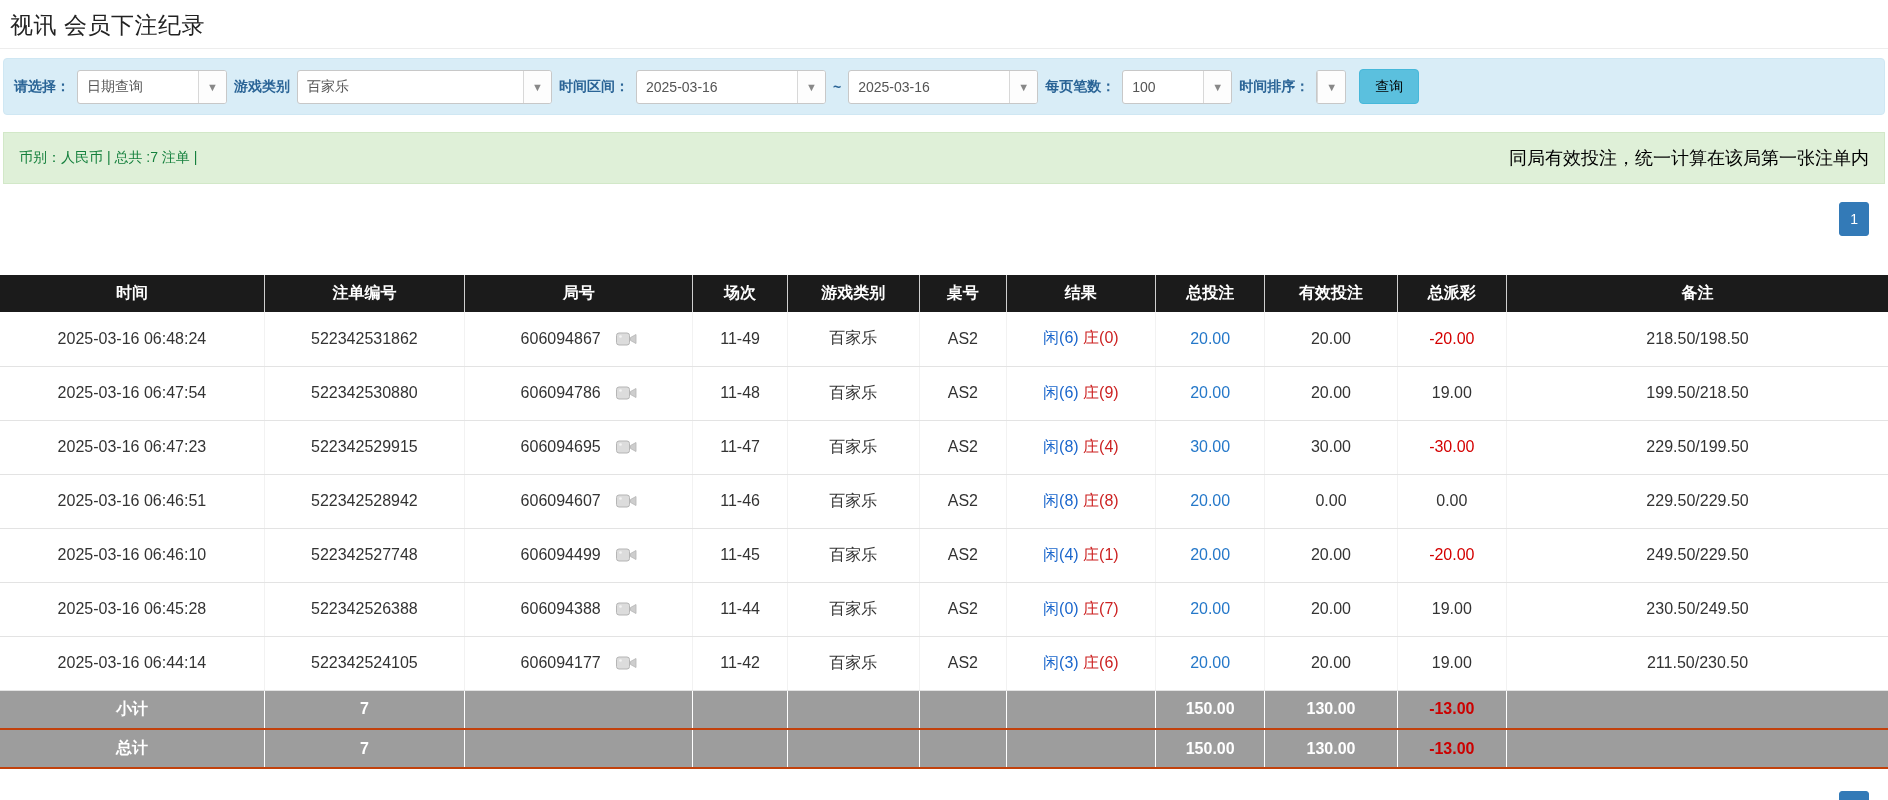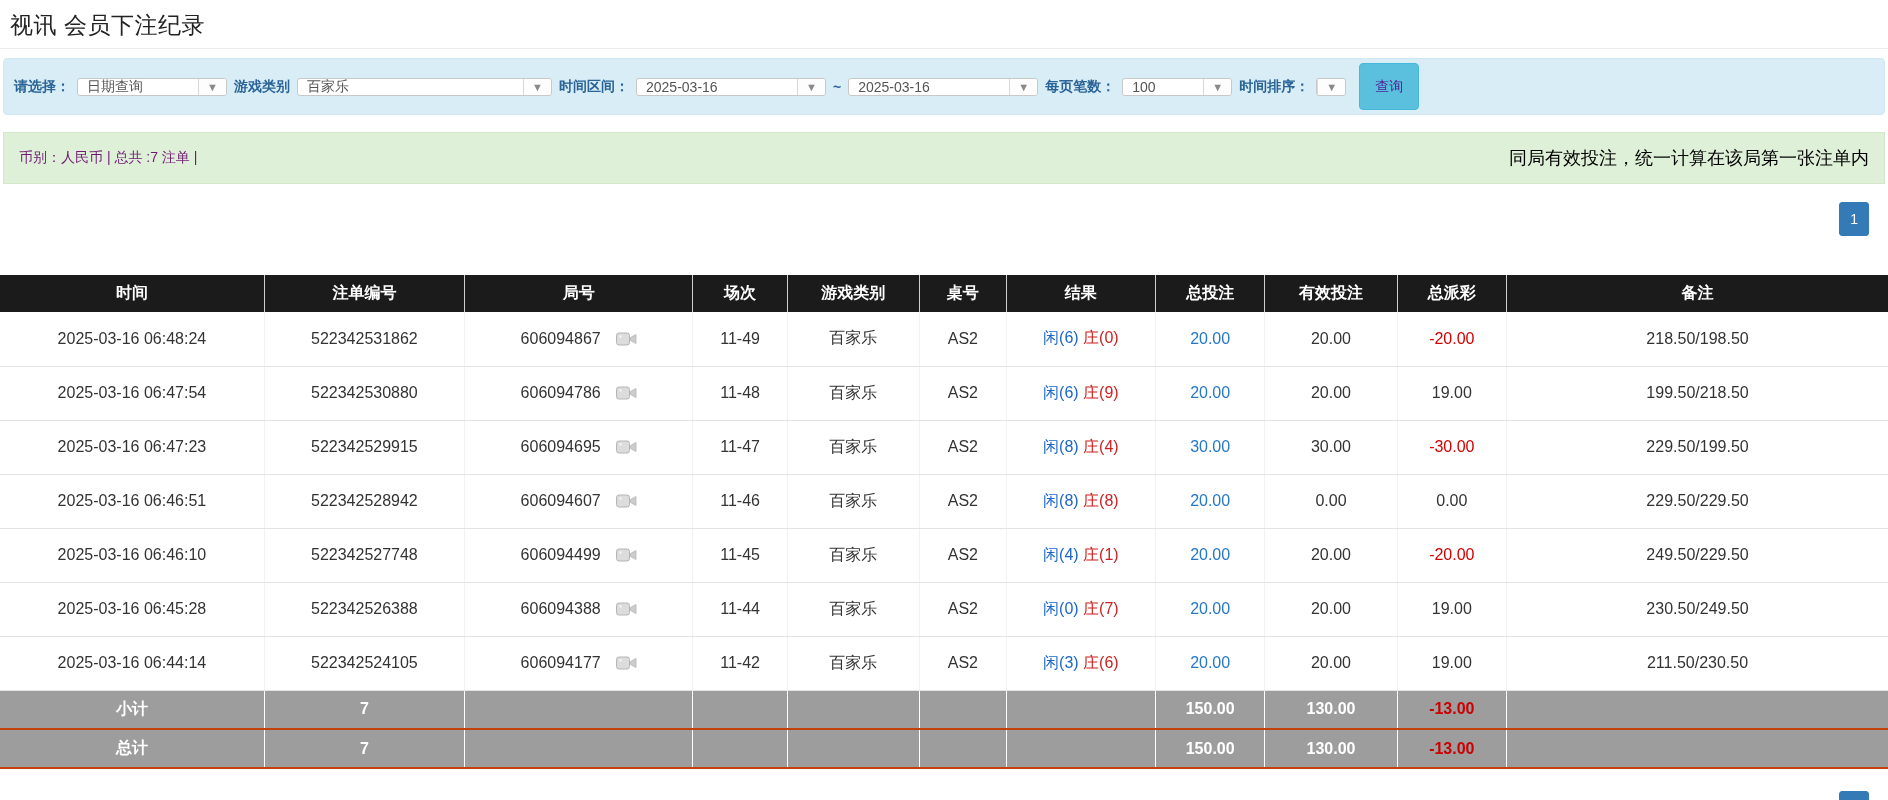--- a/index.html
+++ b/index.html
@@ -25,21 +25,21 @@
     gap: 7px;
     height: 57px;
   }
   .flabel { color: #2a6496; font-weight: bold; font-size: 14px; white-space: nowrap; }
   .combo {
     display: inline-flex;
     align-items: stretch;
     background: #fff;
     border: 1px solid #c8c8c8;
     border-radius: 3px;
-    height: 18px;
+    height: 34px;
     overflow: hidden;
   }
   .combo input {
     border: 0; outline: 0;
     padding: 0 9px;
     font-size: 14px;
     color: #555;
     background: transparent;
     font-family: inherit;
   }
@@ -50,43 +50,43 @@
     background: #fdfdfd;
     color: #888;
     font-size: 11px;
     cursor: pointer;
     display: flex; align-items: center; justify-content: center;
   }
   .tilde { color: #2a6496; font-weight: bold; font-size: 14px; }
   .query-btn {
     margin-left: 6px;
     background: #5bc0de;
-    color: #4c1d95;
+    color: #000000;
     border: 1px solid #46b8da;
     border-radius: 4px;
-    height: 47px;
+    height: 35px;
     padding: 0 15px;
     font-size: 14px;
     cursor: pointer;
     font-family: inherit;
   }
 
   
   .info-bar {
     margin: 17px 3px 0;
     background: #dff0d8;
     border: 1px solid #d2e8c8;
     padding: 0 15px;
     height: 52px;
     display: flex;
     align-items: center;
     justify-content: space-between;
     font-size: 14px;
   }
-  .info-left { color: #701a75; }
+  .info-left { color: #15803d; }
   .info-right { color: #000000; font-size: 18px; }
 
   
   .pager { display: flex; justify-content: flex-end; padding: 0 19px; }
   .pager.top { margin: 18px 0 9px; }
   .pager.bottom { margin: 22px 0 0; }
   .page-btn {
     min-width: 28px;
     height: 34px;
     background: #337ab7;

